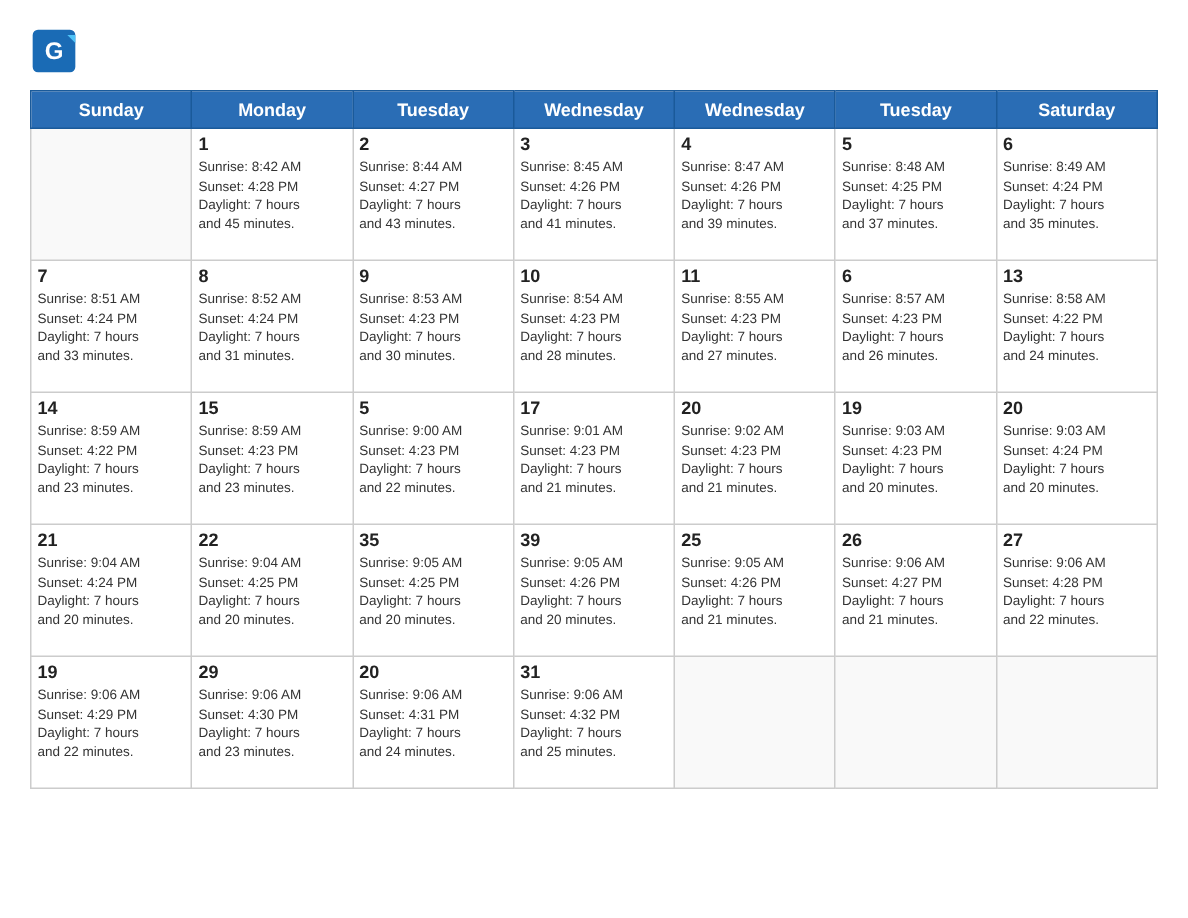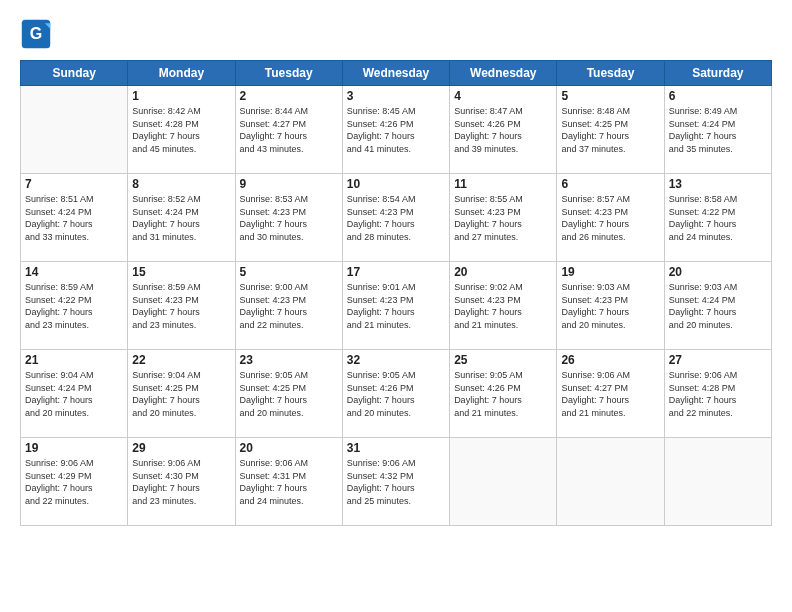--- a/index.html
+++ b/index.html
@@ -216,25 +216,25 @@
         <tr>
           <td>
             <span class="day-number">21</span>
             <div class="day-info">Sunrise: 9:04 AM<br>Sunset: 4:24 PM<br>Daylight: 7 hours<br>and 20 minutes.</div>
           </td>
           <td>
             <span class="day-number">22</span>
             <div class="day-info">Sunrise: 9:04 AM<br>Sunset: 4:25 PM<br>Daylight: 7 hours<br>and 20 minutes.</div>
           </td>
           <td>
-            <span class="day-number">23</span>
+            <span class="day-number">35</span>
             <div class="day-info">Sunrise: 9:05 AM<br>Sunset: 4:25 PM<br>Daylight: 7 hours<br>and 20 minutes.</div>
           </td>
           <td>
-            <span class="day-number">32</span>
+            <span class="day-number">39</span>
             <div class="day-info">Sunrise: 9:05 AM<br>Sunset: 4:26 PM<br>Daylight: 7 hours<br>and 20 minutes.</div>
           </td>
           <td>
             <span class="day-number">25</span>
             <div class="day-info">Sunrise: 9:05 AM<br>Sunset: 4:26 PM<br>Daylight: 7 hours<br>and 21 minutes.</div>
           </td>
           <td>
             <span class="day-number">26</span>
             <div class="day-info">Sunrise: 9:06 AM<br>Sunset: 4:27 PM<br>Daylight: 7 hours<br>and 21 minutes.</div>
           </td>

